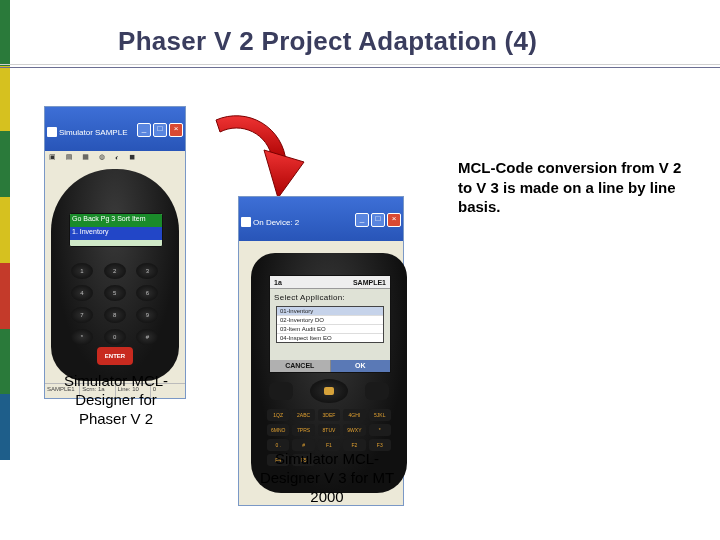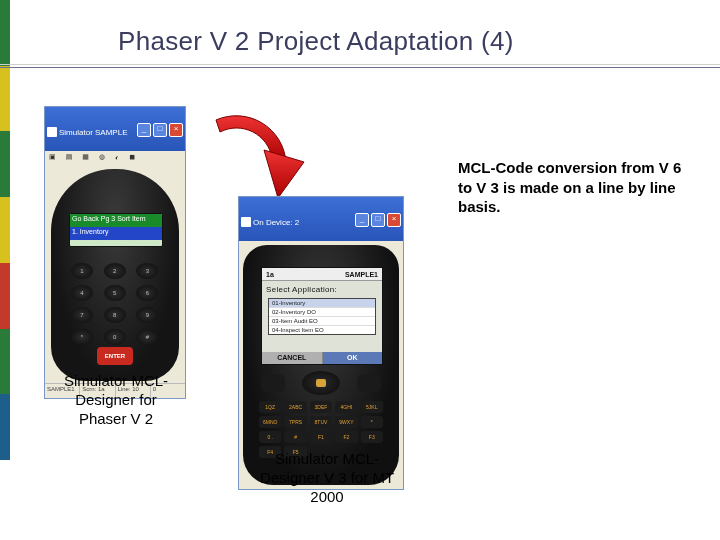--- a/index.html
+++ b/index.html
@@ -1,18 +1,18 @@
 <!DOCTYPE html>
 <html><head>
 <meta charset="utf-8">
 <style>
   html,body{margin:0;padding:0;width:720px;height:540px;background:#fff;font-family:Arial,Helvetica,sans-serif;position:relative;overflow:hidden}
   .colbar{position:absolute;left:0;top:0;width:10px;height:460px;display:flex;flex-direction:column}
   .colbar div{flex:1}
-  .title{position:absolute;left:118px;top:26px;font-size:26px;color:#3a3d5e;font-weight:400;letter-spacing:0.3px}
+  .title{position:absolute;left:118px;top:26px;font-size:26px;color:#3a3d5e;font-weight:700;letter-spacing:0.3px}
   .title-underline{position:absolute;left:0;top:64px;width:720px;height:0}
   .title-underline::before{content:"";position:absolute;left:0;top:0;width:720px;border-top:1px solid #d0d0d0}
   .title-underline::after{content:"";position:absolute;left:0;top:3px;width:720px;border-top:1px solid #6c6f92}
 
   
   .sim{position:absolute;border:1px solid #7a98c6}
   .sim .tb{height:16px;background:linear-gradient(#3d6fd6,#2855b8);display:flex;align-items:flex-end;padding:14px 2px;gap:2px}
   .sim .tb .ticon{width:10px;height:10px;background:#fff;border-radius:1px}
   .sim .tb .ttxt{flex:1;color:#fff;font-size:8px;white-space:nowrap;overflow:hidden}
   .winbtn{width:12px;height:12px;border:1px solid #fff;border-radius:2px;background:#5a86df;color:#fff;font-size:8px;line-height:10px;text-align:center}
@@ -26,21 +26,21 @@
   .scr .l2{height:11px;background:#2246c7;color:#fff;font-size:7px;padding:1px 2px;white-space:nowrap;overflow:hidden}
   .phone1 .pad{position:absolute;left:20px;top:94px;width:88px;display:grid;grid-template-columns:repeat(3,1fr);gap:6px 10px}
   .phone1 .pad span{width:22px;height:16px;background:radial-gradient(#2e2e2e,#0a0a0a);border-radius:50%;display:block;color:#bbb;font-size:6px;text-align:center;line-height:16px}
   .phone1 .enter{position:absolute;left:46px;bottom:16px;width:36px;height:18px;background:#c82a1f;border-radius:4px;color:#fff;font-size:6px;text-align:center;line-height:18px;font-weight:bold}
   .sim1 .status{height:14px;background:#ece9d8;display:flex;border-top:1px solid #bbb}
   .sim1 .status span{flex:1;border-right:1px solid #bbb;font-size:6px;color:#444;padding:2px 2px;white-space:nowrap;overflow:hidden}
   .sim1 .status span:last-child{border-right:none}
 
   
   .sim2{left:238px;top:196px;width:164px}
-  .sim2 .body{background:#ece9d8;padding:4px}
+  .sim2 .body{background:#ece9d8;padding:12px}
   .dev2{width:156px;height:240px;background:radial-gradient(ellipse at 50% 30%,#3a3a3a,#101010 70%);border-radius:24px 24px 30px 30px;margin:0 auto;position:relative}
   .dev2 .scr2{position:absolute;left:18px;top:22px;width:120px;height:96px;background:#dfe2d6;border:1px solid #111}
   .scr2 .top{height:12px;background:#eee;border-bottom:1px solid #999;display:flex;align-items:center;justify-content:space-between;padding:0 4px;font-size:7px;font-weight:bold;color:#111}
   .scr2 .hdr{font-size:8px;padding:4px 4px 2px;color:#111;letter-spacing:0.3px}
   .scr2 .listbox{margin:2px 6px;border:1px solid #444;background:#fff}
   .scr2 .listbox div{font-size:6px;color:#222;padding:1px 3px;border-bottom:1px solid #ddd;white-space:nowrap;overflow:hidden}
   .scr2 .listbox div.sel{background:#c6d3ea}
   .scr2 .listbox div:last-child{border-bottom:none}
   .scr2 .soft{position:absolute;left:0;bottom:0;width:100%;height:12px;background:#b0b0b0;display:flex}
   .scr2 .soft span{flex:1;text-align:center;font-size:7px;font-weight:bold;color:#111;line-height:12px;border-right:1px solid #888}
@@ -182,13 +182,13 @@
         <span>F3</span>
         <span>F4</span>
         <span>F5</span>
       </div>
     </div>
   </div>
 </div>
 
 <div class="cap cap1">Simulator MCL-Designer for Phaser V 2</div>
 <div class="cap cap2">Simulator MCL-Designer V 3 for MT 2000</div>
-<div class="desc">MCL-Code conversion from V 6 to V 3 is made on a line by line basis.</div>
+<div class="desc">MCL-Code conversion from V 2 to V 3 is made on a line by line basis.</div>
 
 </body></html>

